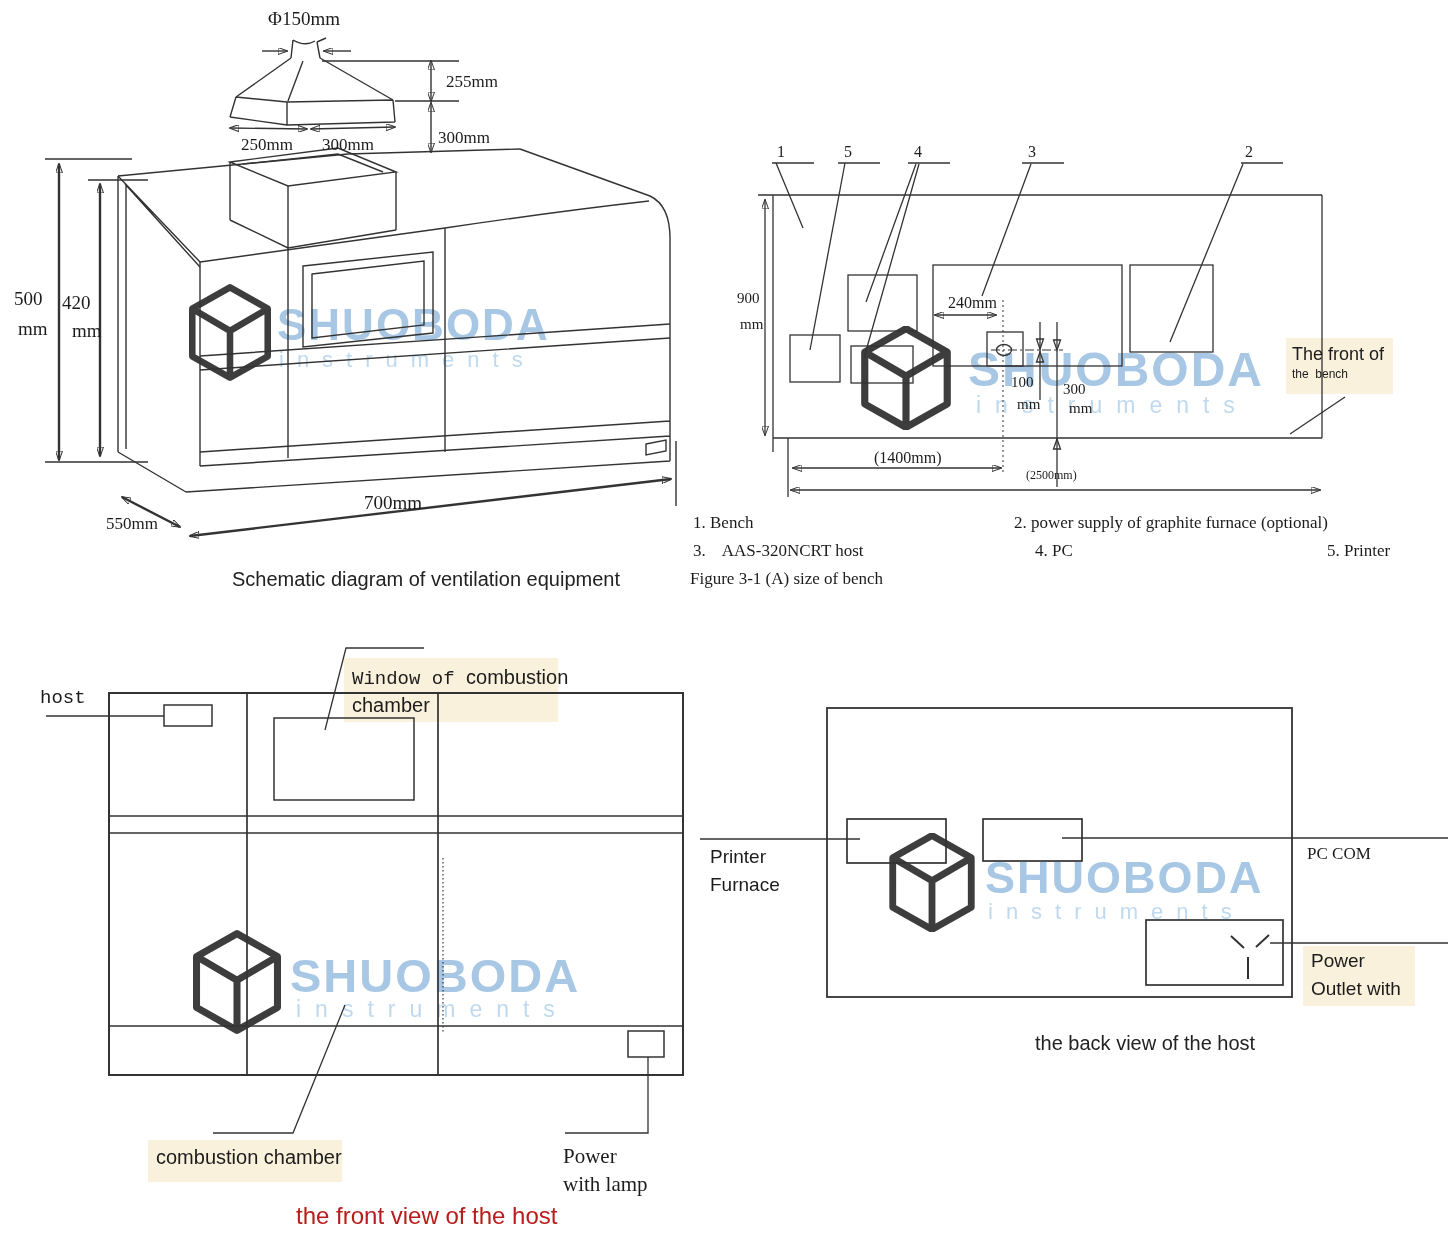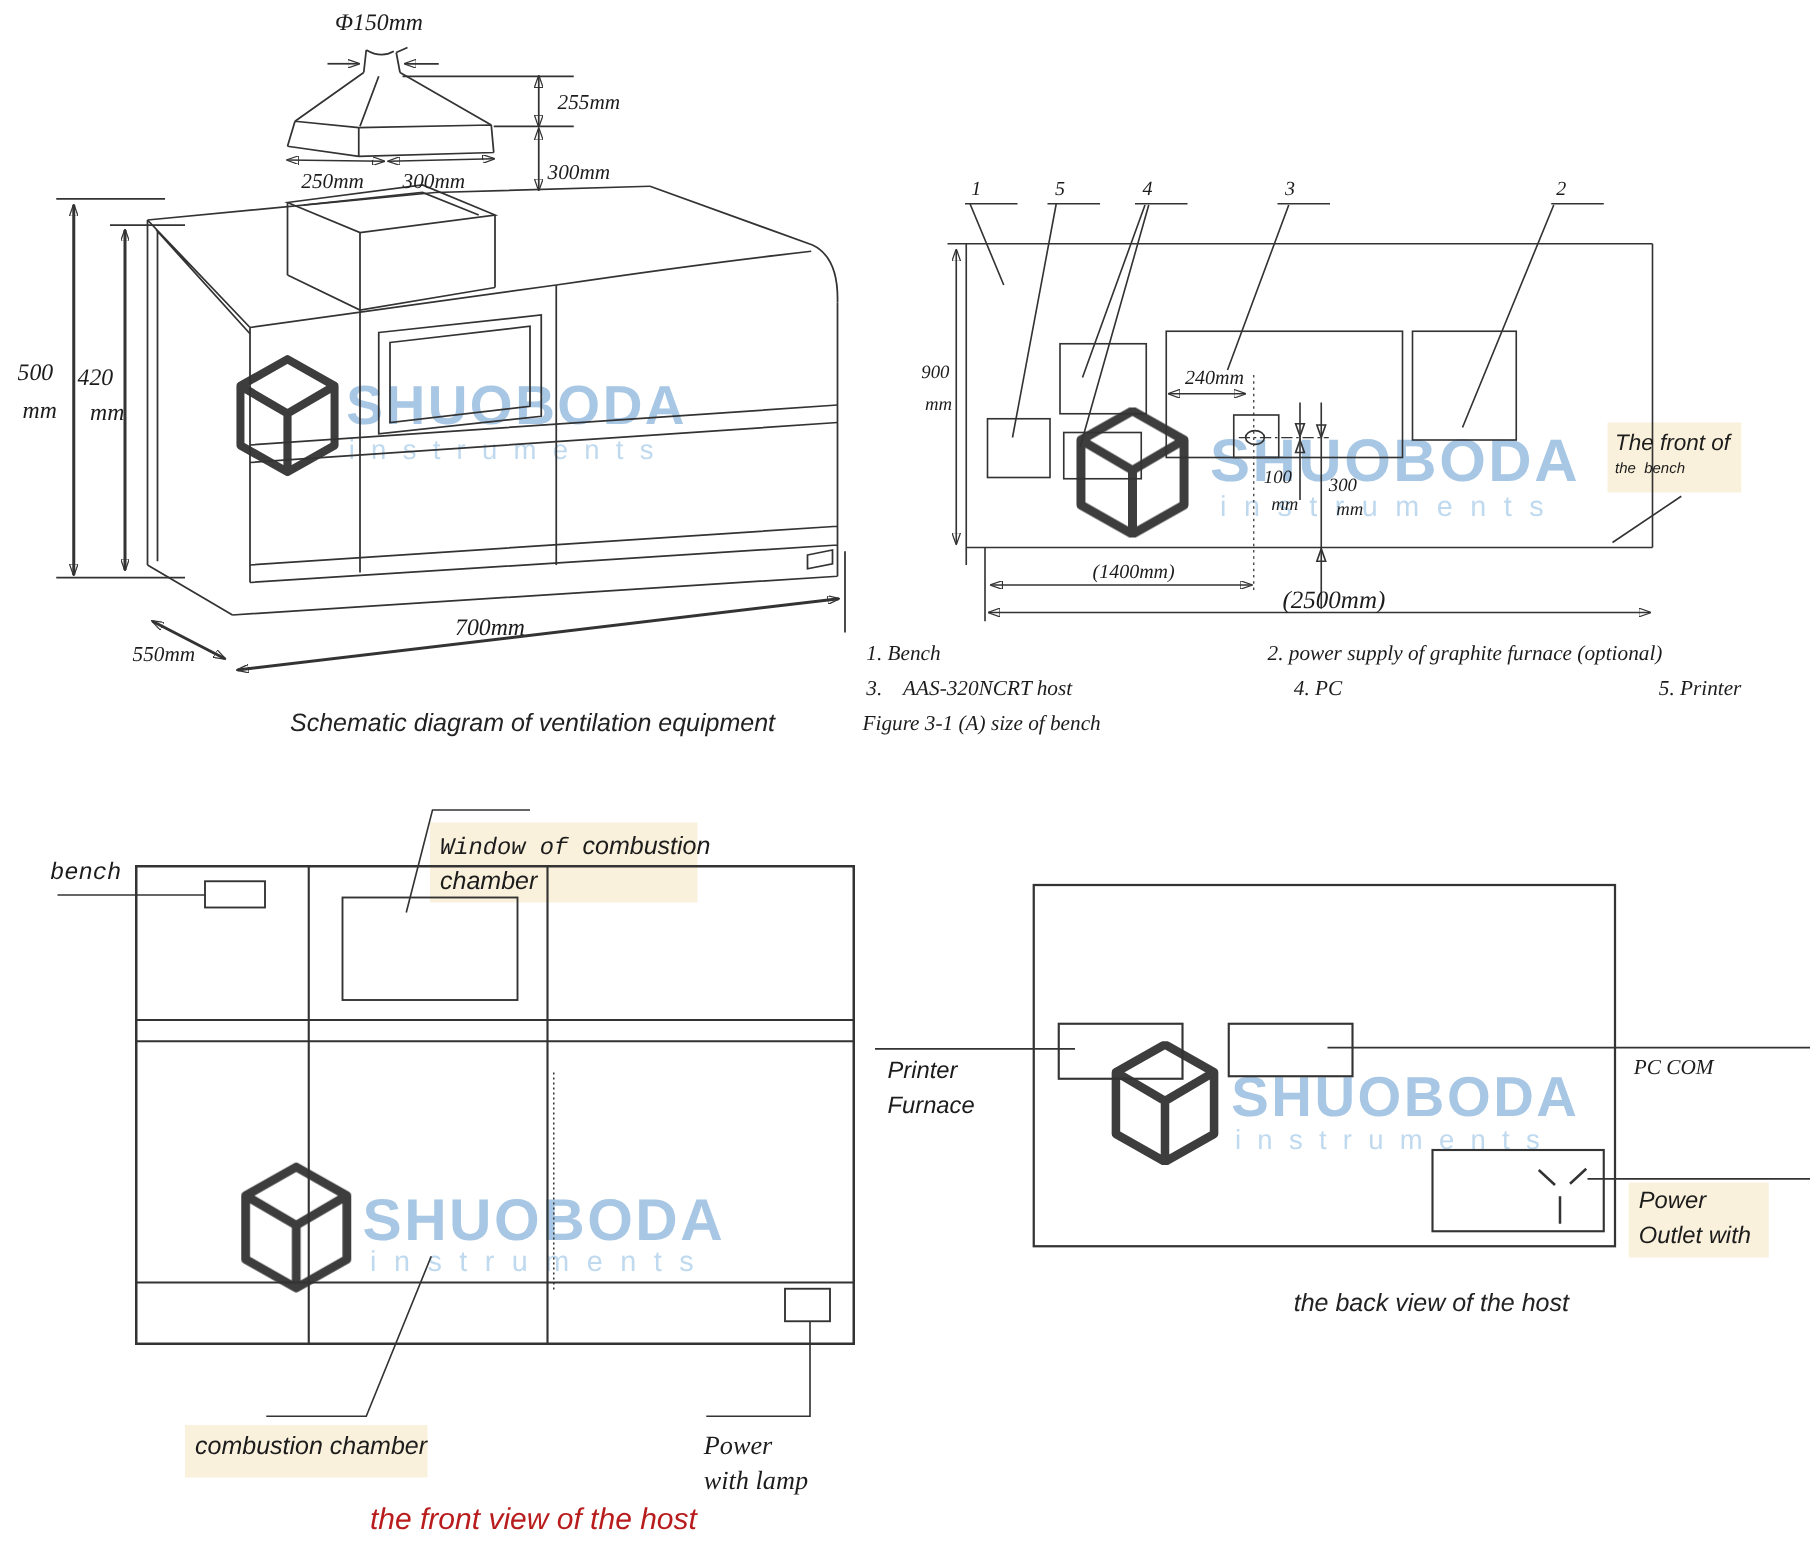--- a/index.html
+++ b/index.html
@@ -1,20 +1,20 @@
 <!DOCTYPE html>
 <html><head>
 <meta charset="utf-8">
 <style>
   html,body{margin:0;padding:0;}
   body{width:1450px;height:1240px;position:relative;background:#ffffff;overflow:hidden;}
   .sans{font-family:"Liberation Sans",sans-serif;}
   .serif{font-family:"Liberation Serif",serif;}
   .mono{font-family:"Liberation Mono",monospace;}
-  .txt{position:absolute;color:#1c1c1c;white-space:nowrap;z-index:3;line-height:1.15;font-style:italic;}
+  .txt{position:absolute;color:#1c1c1c;white-space:nowrap;z-index:3;line-height:1.15;}
   .pre{white-space:pre;}
   .hlbox{position:absolute;background:#faf1dc;z-index:2;}
   svg.lines{position:absolute;left:0;top:0;z-index:2;}
   .wm{position:absolute;z-index:1;opacity:.95;}
   .wm-brand{position:absolute;color:#a3c5e3;font-weight:bold;font-family:"Liberation Sans",sans-serif;letter-spacing:2px;white-space:nowrap;}
   .wm-sub{position:absolute;color:#bcd7ee;font-family:"Liberation Sans",sans-serif;white-space:nowrap;}
   .wm-cube{position:absolute;}
   line,path,rect.sv,ellipse{stroke:#333;fill:none;}
 </style>
 </head>
@@ -174,31 +174,31 @@
 <div class="txt serif" style="left:1028px;top:143px;font-size:16px;">3</div>
 <div class="txt serif" style="left:1245px;top:143px;font-size:16px;">2</div>
 <div class="txt serif" style="left:737px;top:290px;font-size:15px;">900</div>
 <div class="txt serif" style="left:740px;top:316px;font-size:15px;">mm</div>
 <div class="txt serif" style="left:948px;top:294px;font-size:16px;">240mm</div>
 <div class="txt serif" style="left:1011px;top:374px;font-size:15px;">100</div>
 <div class="txt serif" style="left:1017px;top:396px;font-size:15px;">mm</div>
 <div class="txt serif" style="left:1063px;top:381px;font-size:15px;">300</div>
 <div class="txt serif" style="left:1069px;top:400px;font-size:15px;">mm</div>
 <div class="txt serif" style="left:874px;top:449px;font-size:16px;">(1400mm)</div>
-<div class="txt serif" style="left:1026px;top:469px;font-size:20px;">(2500mm)</div>
+<div class="txt serif" style="left:1026px;top:469px;font-size:12px;">(2500mm)</div>
 <div class="txt sans" style="left:1292px;top:344px;font-size:18px;">The front of</div>
 <div class="txt sans pre" style="left:1292px;top:368px;font-size:12px;">the  bench</div>
 <div class="txt serif" style="left:693px;top:513px;font-size:17px;">1. Bench</div>
 <div class="txt serif" style="left:1014px;top:513px;font-size:17px;">2. power supply of graphite furnace (optional)</div>
 <div class="txt serif pre" style="left:693px;top:541px;font-size:17px;">3.    AAS-320NCRT host</div>
 <div class="txt serif" style="left:1035px;top:541px;font-size:17px;">4. PC</div>
 <div class="txt serif" style="left:1327px;top:541px;font-size:17px;">5. Printer</div>
 <div class="txt serif" style="left:690px;top:569px;font-size:17px;">Figure 3-1 (A) size of bench</div>
 
-<div class="txt mono" style="left:40px;top:688px;font-size:19px;">bench</div>
+<div class="txt mono" style="left:40px;top:688px;font-size:19px;">host</div>
 <div class="txt" style="left:352px;top:666px;font-size:20px;z-index:3;">
   <span class="mono" style="font-size:19px;">Window of </span><span class="sans">combustion</span>
 </div>
 <div class="txt sans" style="left:352px;top:694px;font-size:20px;">chamber</div>
 <div class="txt sans" style="left:156px;top:1146px;font-size:20px;">combustion chamber</div>
 <div class="txt serif" style="left:563px;top:1144px;font-size:21px;">Power</div>
 <div class="txt serif" style="left:563px;top:1172px;font-size:21px;">with lamp</div>
 <div class="txt sans" style="left:296px;top:1202px;font-size:24px;color:#b91c1c;">the front view of the host</div>
 
 <div class="txt sans" style="left:710px;top:846px;font-size:19px;">Printer</div>

